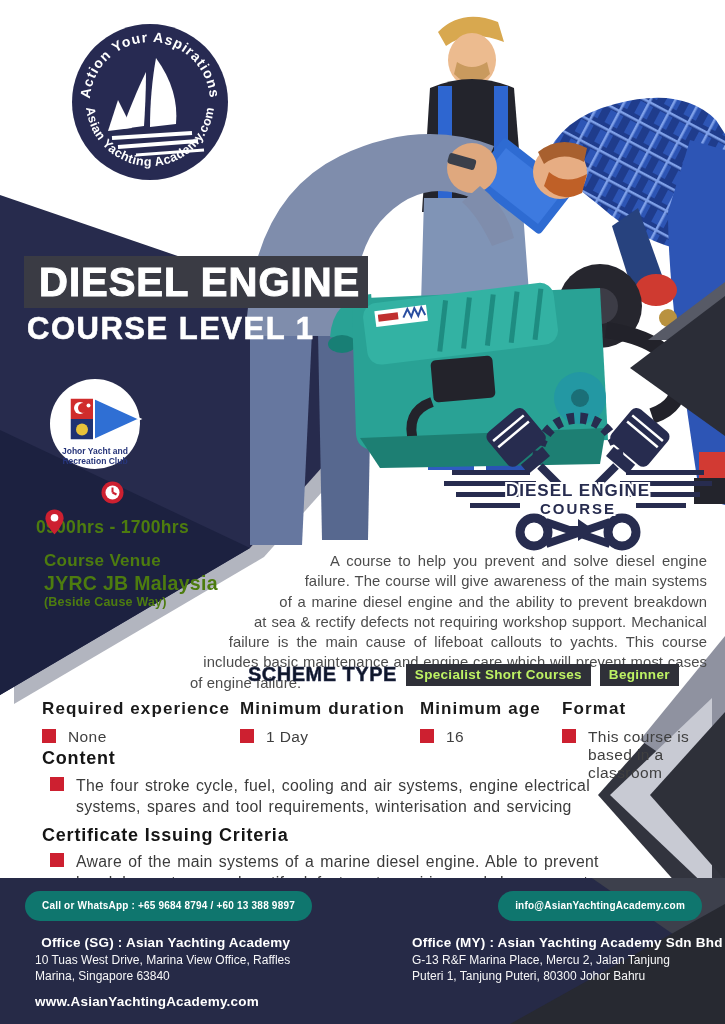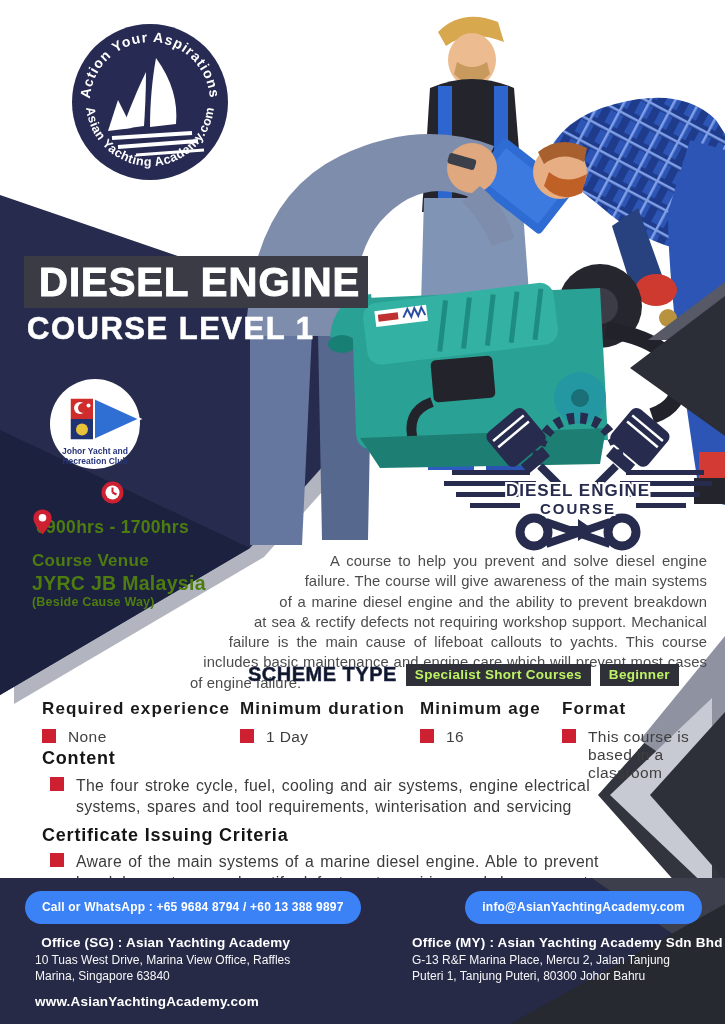--- a/index.html
+++ b/index.html
@@ -10,21 +10,21 @@
 
   .title-box{position:absolute;left:24px;top:256px;width:344px;height:52px;background:#3a3b44;
              display:flex;align-items:center;padding-left:15px;box-sizing:border-box;z-index:3;}
   .title-box span{color:#fff;font-size:40px;font-weight:bold;letter-spacing:1px;-webkit-text-stroke:1px #fff;white-space:nowrap;}
   .subtitle{position:absolute;left:27px;top:311px;z-index:3;color:#fff;font-size:31px;font-weight:bold;
             letter-spacing:1.5px;-webkit-text-stroke:0.6px #fff;white-space:nowrap;text-align:center;}
 
   .sched{position:absolute;z-index:3;display:flex;color:#4d7c0f;align-items:flex-start;flex-direction:column;}
   .time-row{left:36px;top:481px;gap:13px;align-items:center;}
   .time-row span{font-size:17.5px;font-weight:bold;letter-spacing:0.3px;}
-  .venue-row{left:32px;top:508px;gap:15px;}
+  .venue-row{left:44px;top:508px;gap:15px;}
   .v1{font-size:17px;font-weight:bold;letter-spacing:0.3px;}
   .v2{font-size:19.5px;font-weight:bold;letter-spacing:0.3px;margin-top:1px;}
   .v3{font-size:12.5px;font-weight:bold;letter-spacing:0.2px;}
 
   .desc{position:absolute;left:190px;top:551px;width:517px;z-index:3;color:#4c4c4c;font-size:14.8px;
         line-height:1.37;text-align:justify;letter-spacing:0.1px;}
   .desc .cut{float:left;width:140px;height:112px;shape-outside:polygon(0 0,100% 0,0 100%);}
 
   .scheme{position:absolute;left:248px;top:663px;z-index:3;display:flex;align-items:center;gap:9px;}
   .scheme-label{color:#0f172a;font-size:20px;font-weight:bold;letter-spacing:0.5px;-webkit-text-stroke:0.5px #272c4f;}
@@ -43,21 +43,21 @@
          letter-spacing:0.3px;word-spacing:1.5px;line-height:1.3;}
   #content-h{top:748px;} #content-b{top:776px;width:555px;}
   #cert-h{top:825px;} #cert-b{top:852px;width:612px;}
 
   .footer{position:absolute;left:0;top:878px;width:725px;height:146px;background:#262a47;z-index:4;overflow:hidden;}
   .fd1{position:absolute;right:0;top:0;width:185px;height:92px;background:#3d404c;
        clip-path:polygon(28% 0,100% 0,100% 100%);}
   .fd2{position:absolute;right:0;bottom:0;width:215px;height:120px;background:#272931;
        clip-path:polygon(100% 0,0 100%,100% 100%);}
   .pills{position:absolute;left:25px;top:13px;right:23px;display:flex;}
-  .pill{background:#3b82f6;color:#fff;font-weight:bold;font-size:12px;padding:9px 17px 10px;
+  .pill{background:#0f766e;color:#fff;font-weight:bold;font-size:10px;padding:9px 17px 10px;
         border-radius:19px;white-space:nowrap;letter-spacing:0.2px;}
   .pill-email{margin-left:auto;}
   .addr{position:absolute;top:57px;color:#fff;z-index:2;}
   .addr-sg{left:35px;} .addr-my{left:412px;}
   .addr-t{font-size:13.5px;font-weight:bold;margin-bottom:3px;letter-spacing:0.2px;text-align:right;}
   .addr-l{font-size:12px;line-height:1.32;opacity:0.96;}
   .website{position:absolute;left:35px;top:116px;color:#fff;font-size:13.5px;font-weight:bold;z-index:2;letter-spacing:0.2px;}
 </style>
 </head>
 <body>

